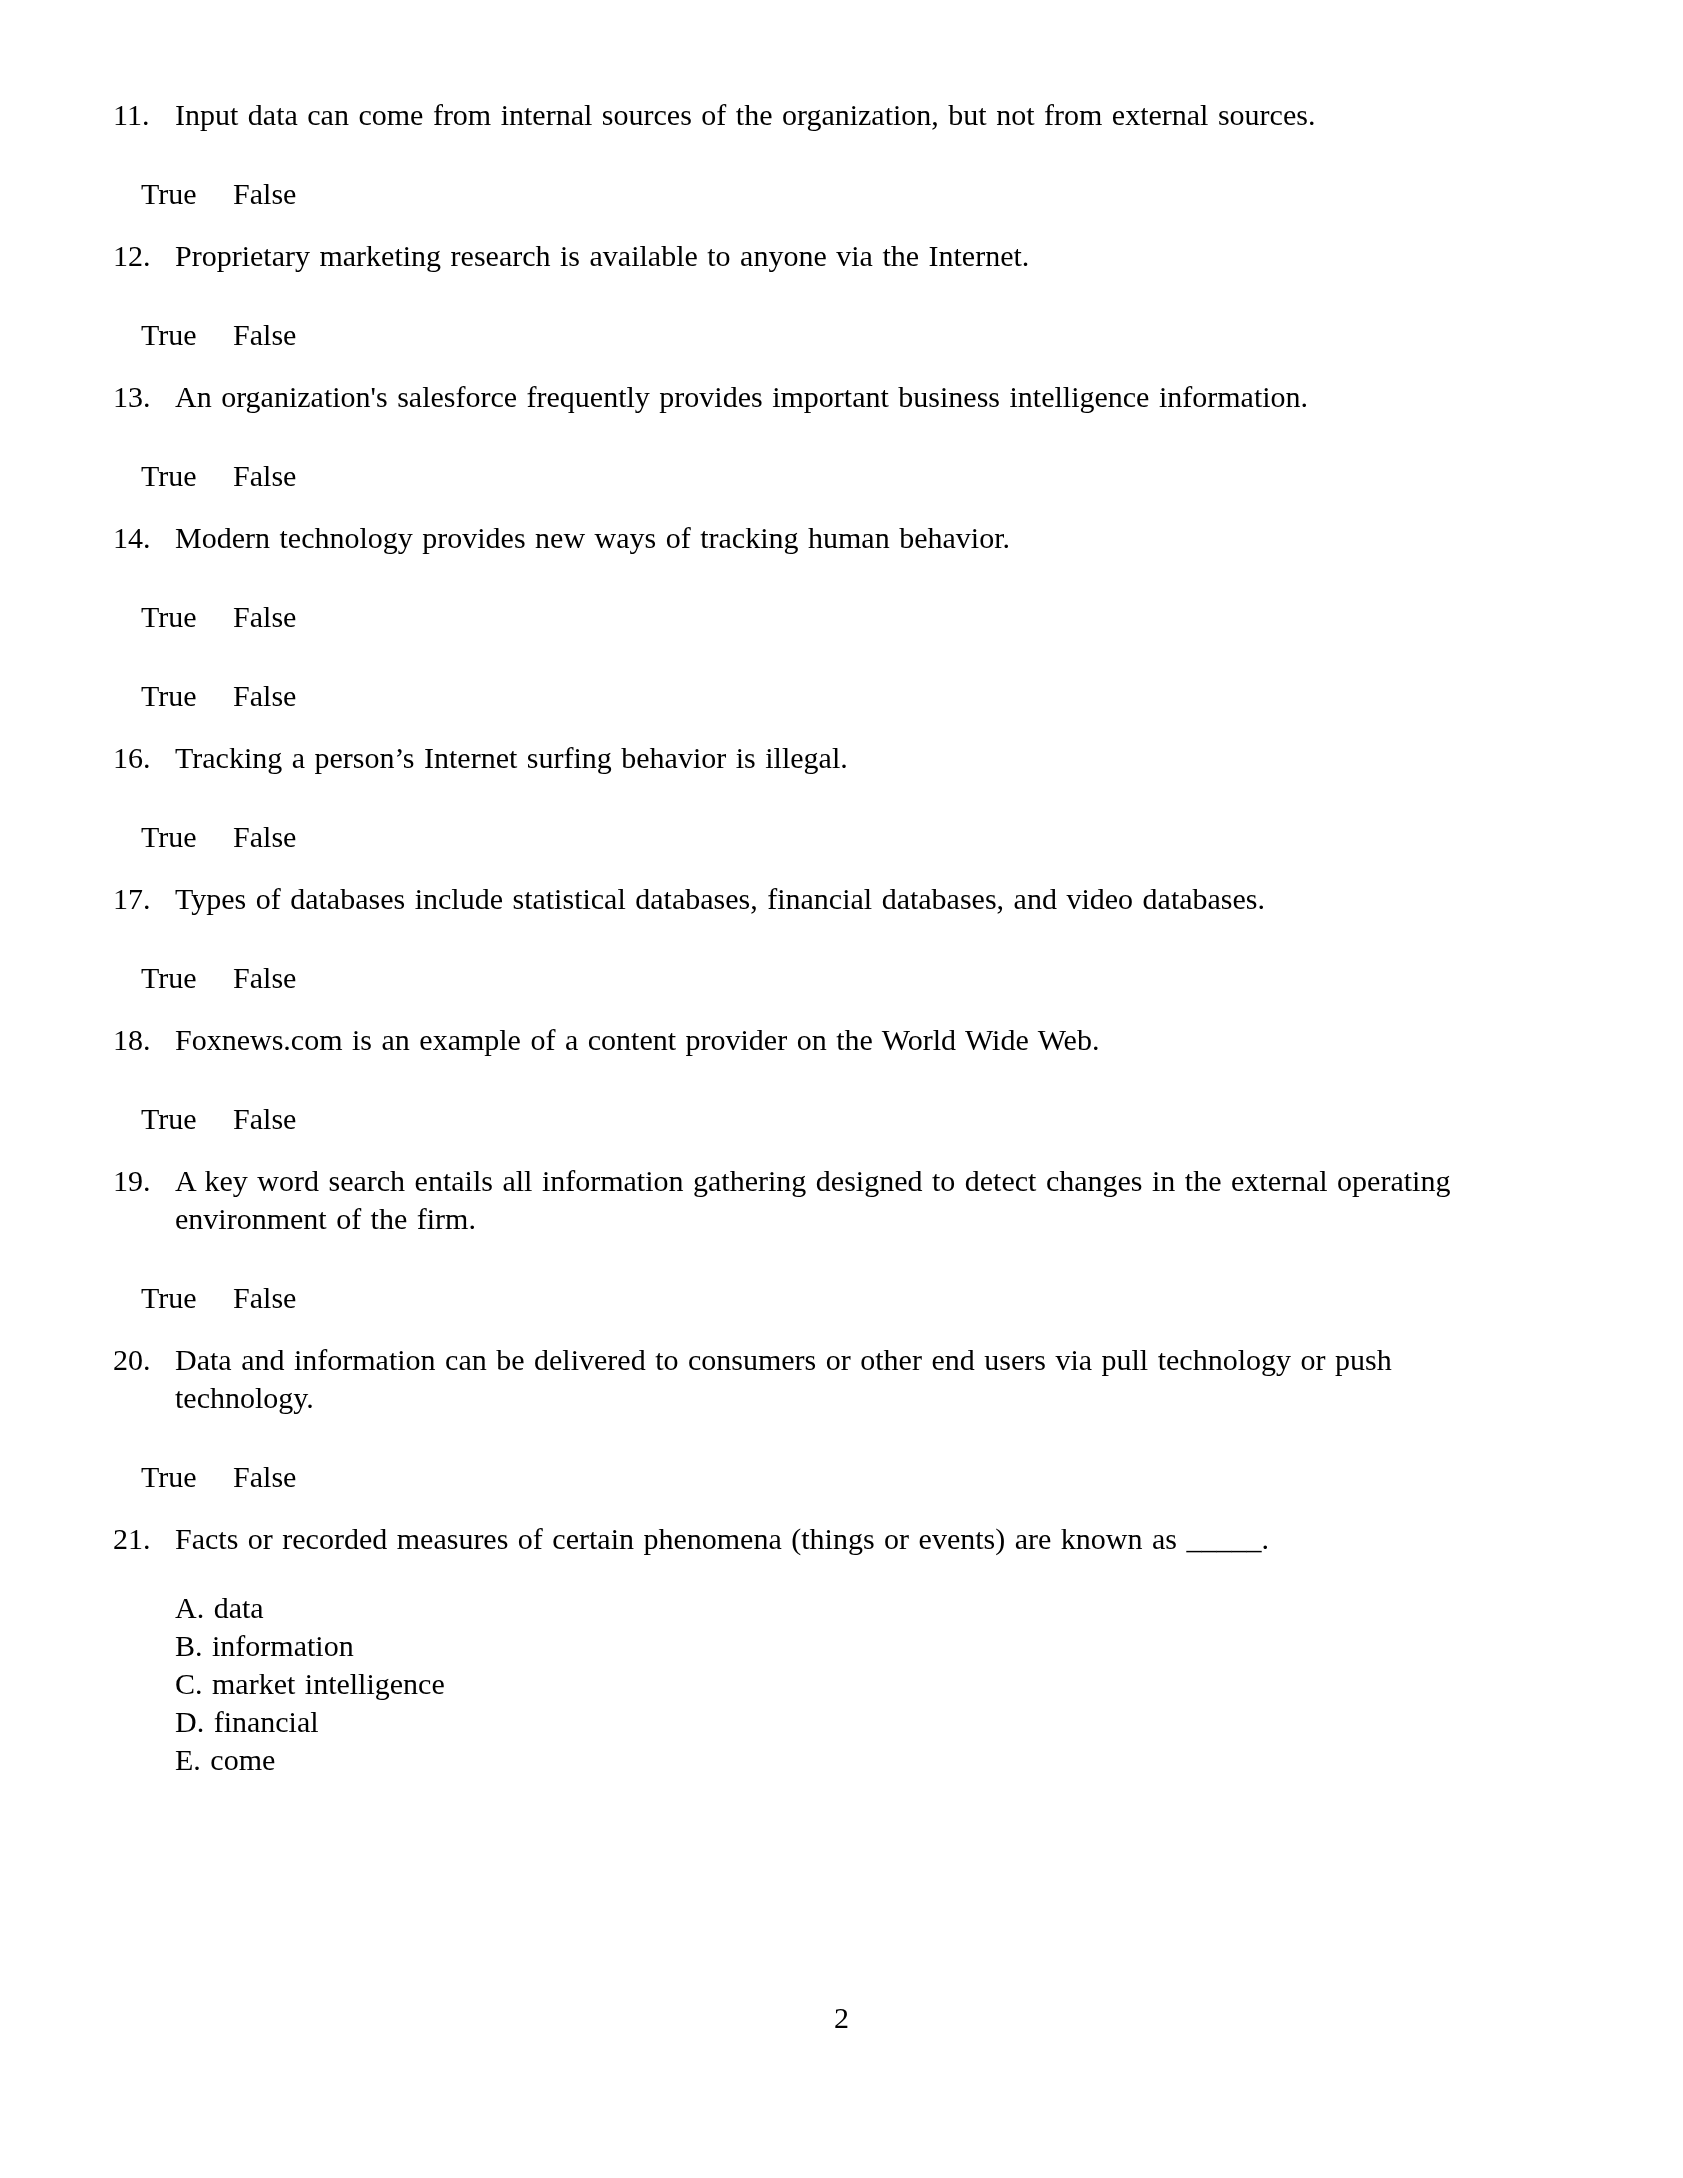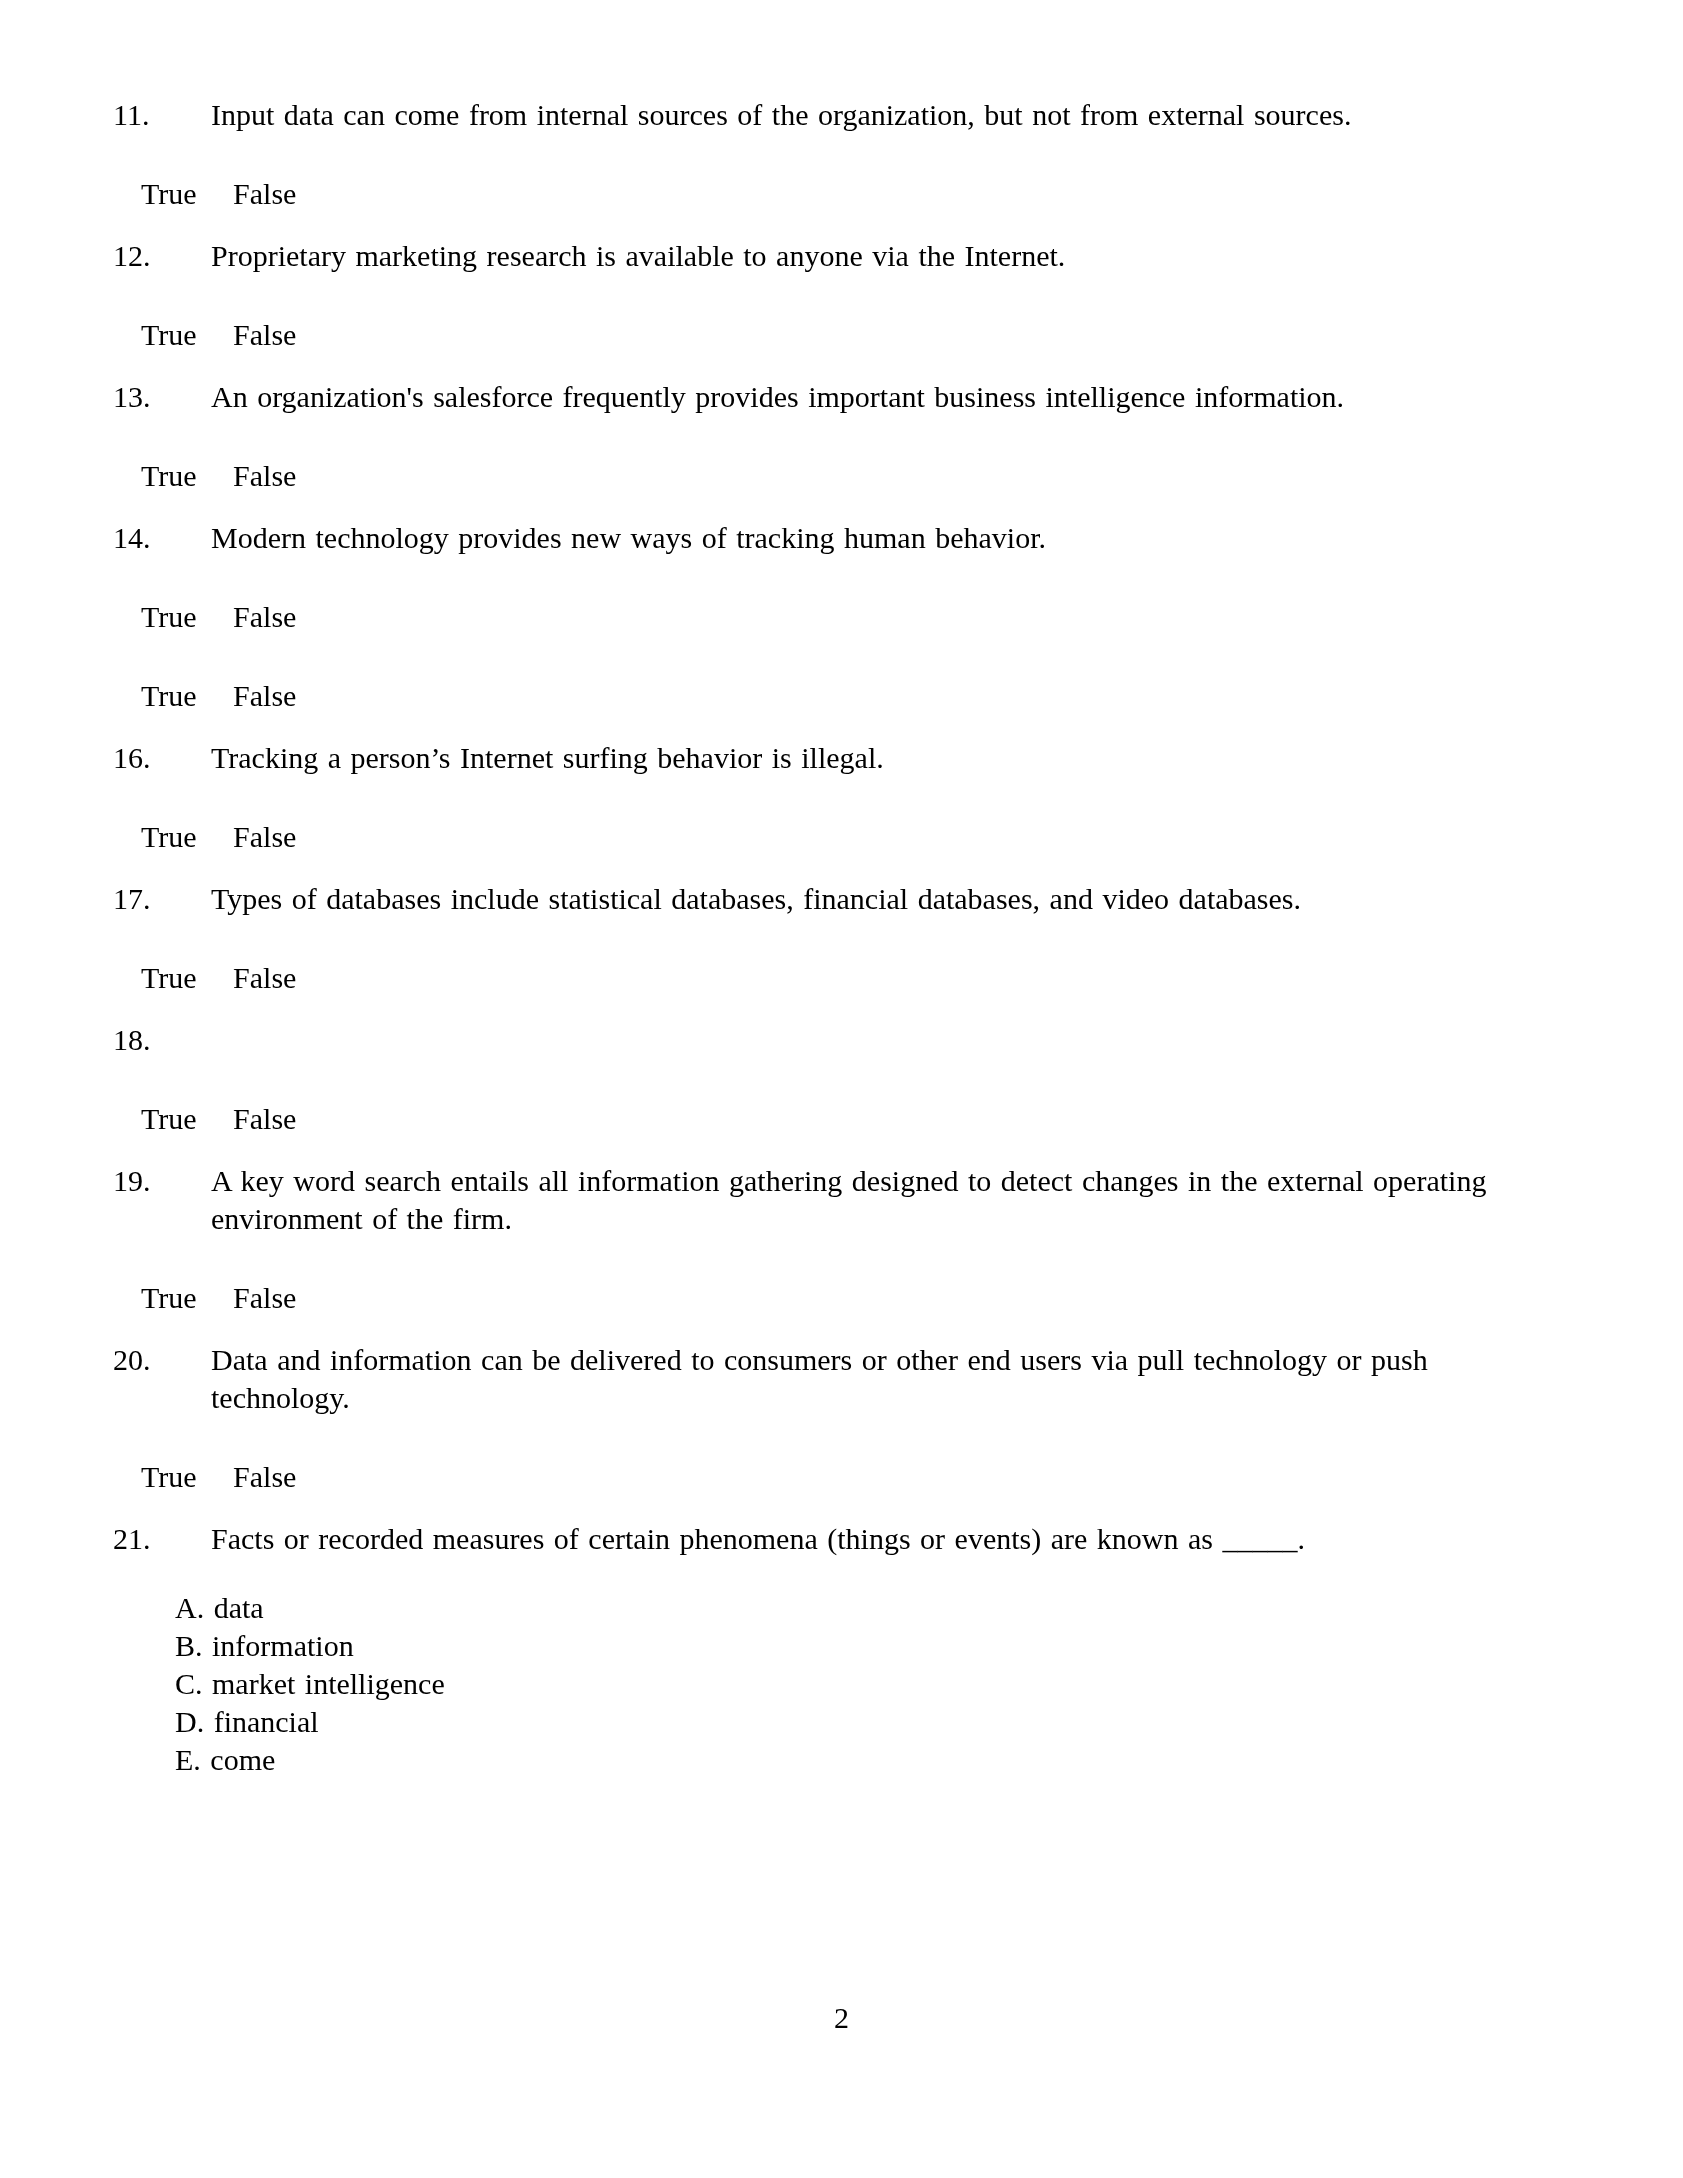--- a/index.html
+++ b/index.html
@@ -25,21 +25,21 @@
   .q-line {
     display: flex;
     align-items: flex-start;
     line-height: 38px;
   }
   .num {
     flex: none;
     width: 62px;
     white-space: nowrap;
   }
-  .q-text-col { flex: none; margin-left: 36px; }
+  .q-text-col { flex: none; }
   .line { white-space: nowrap; }
   .tf-line {
     margin: 41px 0 24px 28px;
     line-height: 38px;
     white-space: nowrap;
   }
   .tf-false { margin-left: 27px; }
   .options {
     margin: 31px 0 0 62px;
     line-height: 38px;
@@ -128,20 +128,21 @@
     </div>
     <div class="tf-line">
       <span class="tf-true">True</span>
       <span class="tf-false">False</span>
     </div>
   </div>
 
   <div class="block">
     <div class="q-line">
       <span class="num">18.</span>
+      <span class="q-text-col"><span class="line">Foxnews.com is an example of a content provider on the World Wide Web.</span></span>
     </div>
     <div class="tf-line">
       <span class="tf-true">True</span>
       <span class="tf-false">False</span>
     </div>
   </div>
 
   <div class="block">
     <div class="q-line">
       <span class="num">19.</span>

